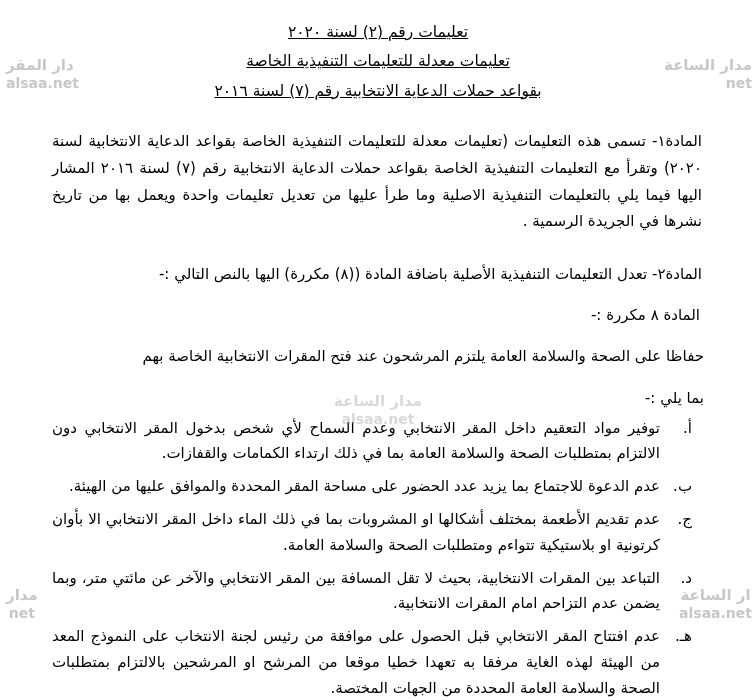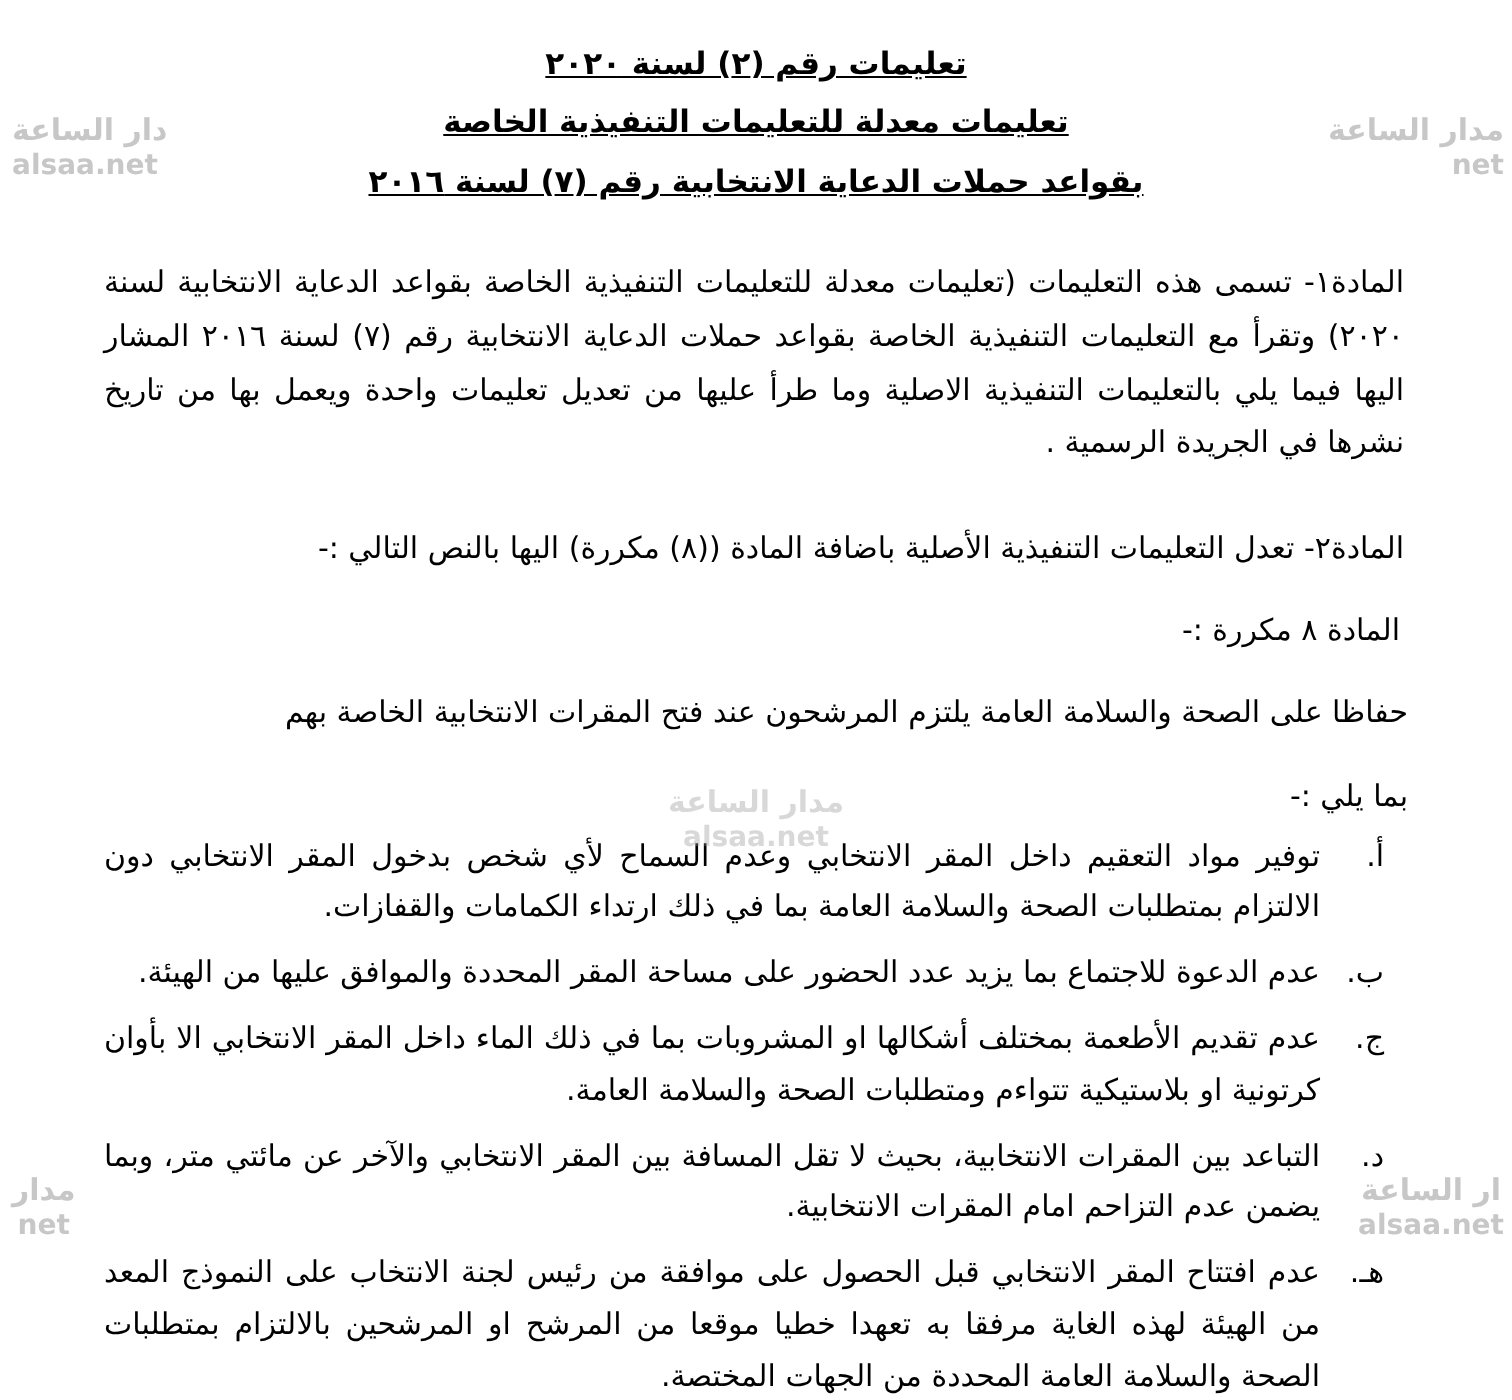--- a/index.html
+++ b/index.html
@@ -45,21 +45,21 @@
   .wm-bl { bottom: 78px; left: 6px; text-align: center; }
   .wm-br { bottom: 78px; right: 4px; }
 
   
   .header {
     text-align: center;
     margin-top: 4px;
     margin-bottom: 22px;
   }
   .header .hline {
-    font-weight: bold;
+    font-weight: normal;
     font-size: 15.5px;
     line-height: 1.9;
     text-decoration: underline;
     letter-spacing: 0;
     display: block;
   }
 
   
   .article {
     font-size: 15px;
@@ -131,21 +131,21 @@
 </head>
 <body>
 
 <div class="page">
 
   <div class="wm wm-tr">
     <div>مدار الساعة</div>
     <div class="l2">net</div>
   </div>
   <div class="wm wm-tl">
-    <div>دار الساعة</div>
+    <div>دار المقر</div>
     <div class="l2">alsaa.net</div>
   </div>
   <div class="wm wm-center">
     <div>مدار الساعة</div>
     <div class="l2">alsaa.net</div>
   </div>
   <div class="wm wm-bl">
     <div>مدار</div>
     <div class="l2">net</div>
   </div>

